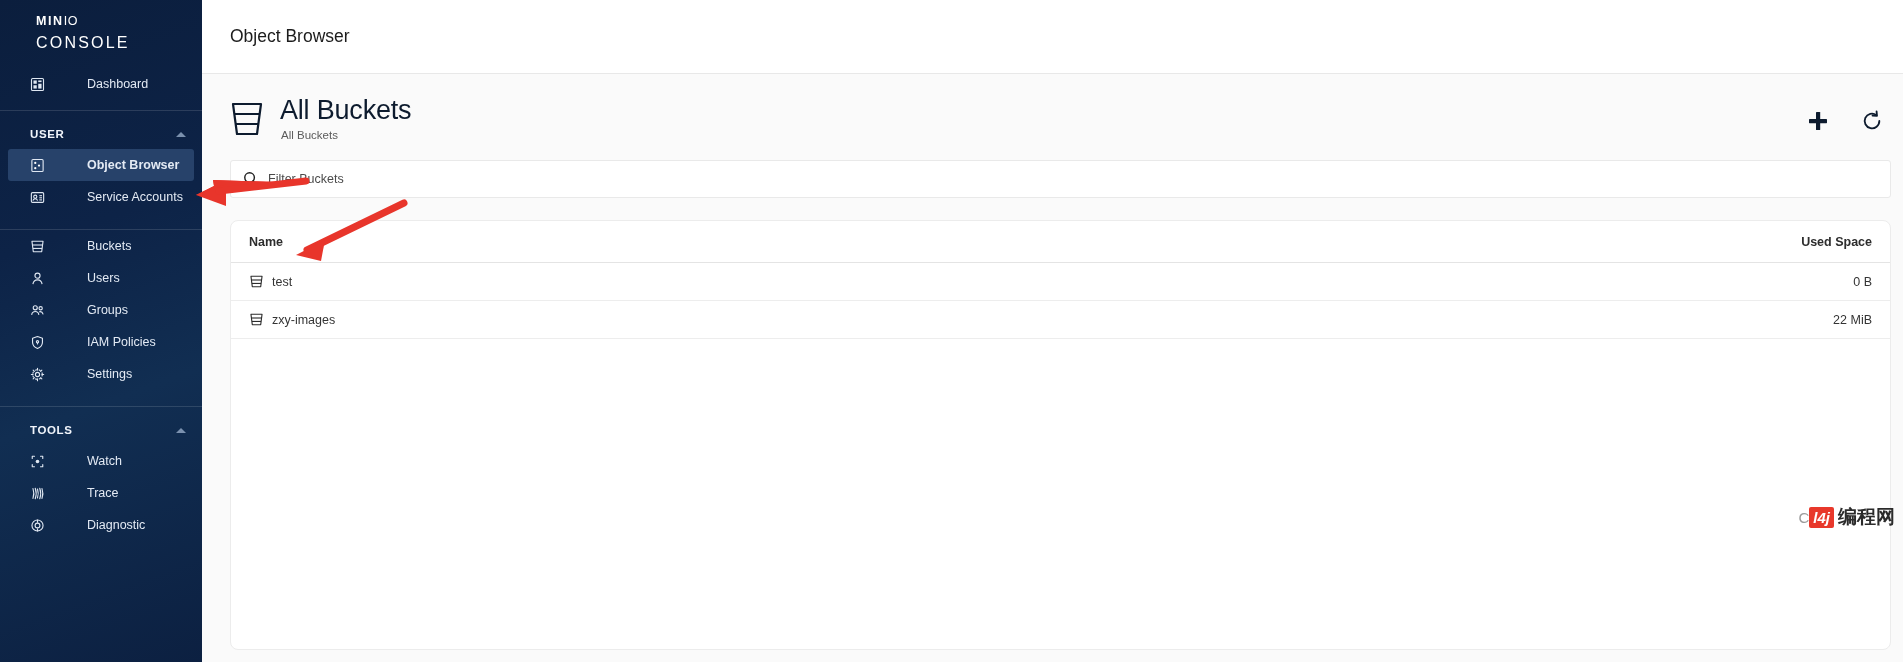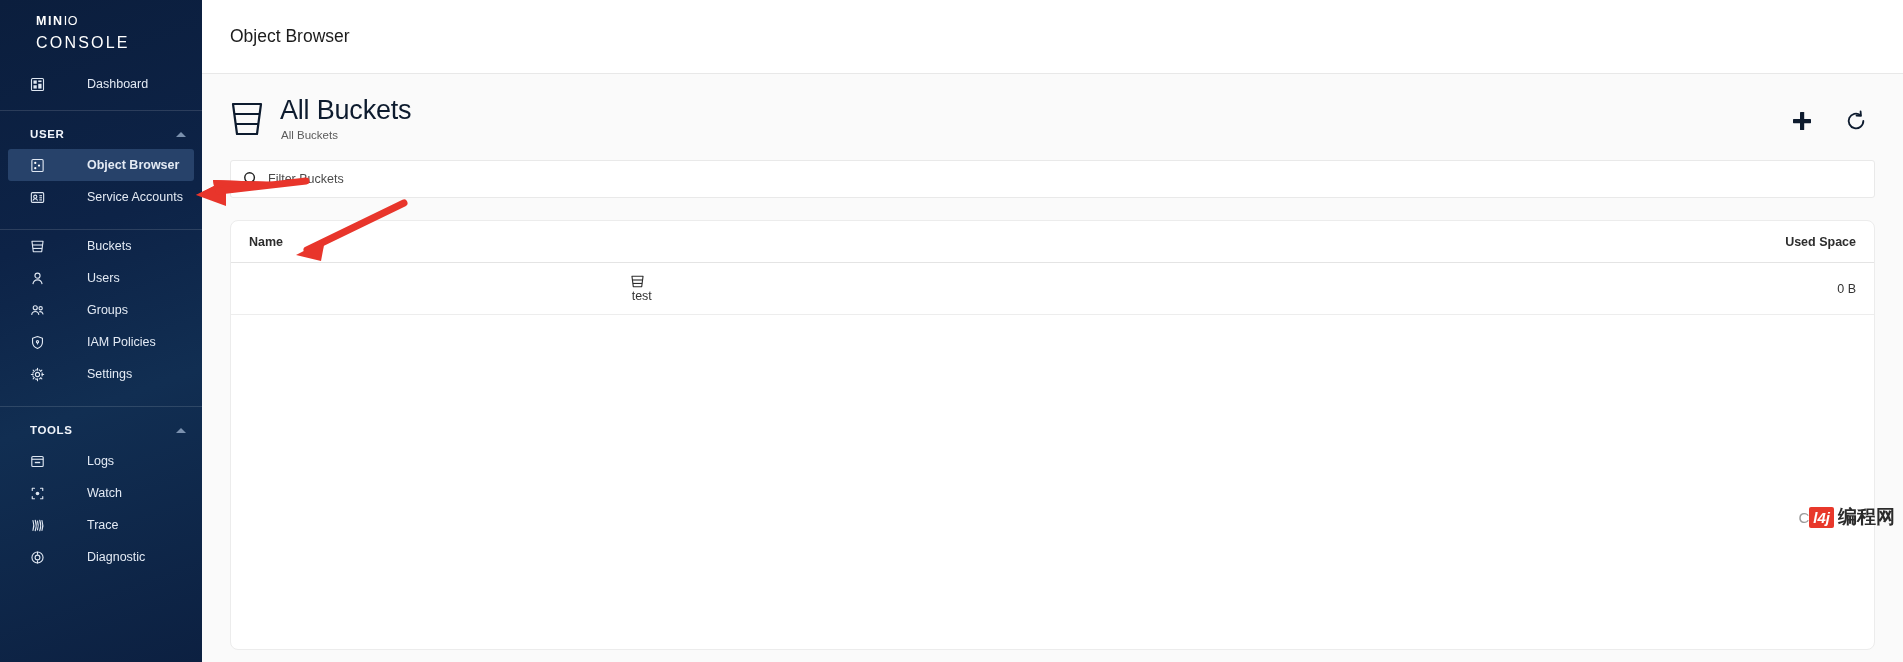--- a/index.html
+++ b/index.html
@@ -57,21 +57,21 @@
   .grp-space { height: 6px; }
 
   
   #main { flex: 1 1 auto; height: 662px; background: #fafafa; position: relative; overflow: hidden; }
   #topbar {
     height: 74px; background: #ffffff; border-bottom: 1px solid #e8e8e8;
     display: flex; align-items: center; padding-left: 28px;
   }
   #topbar .title { font-size: 17.5px; color: #1c1c1c; }
 
-  #page { padding: 0 28px 0 28px; }
+  #page { padding: 0 12px 0 28px; }
 
   .page-head {
     display: flex; align-items: flex-start; justify-content: space-between;
     padding: 20px 0 18px 0;
   }
   .head-left { display: flex; align-items: flex-start; }
   .bucket-big { margin-right: 16px; margin-top: 6px; }
   .head-title { font-size: 27px; color: #0d1b2e; line-height: 32px; letter-spacing: -0.2px; }
   .head-sub { font-size: 11.5px; color: #5b5b5b; margin-top: 3px; margin-left: 1px; }
   .head-actions { display: flex; align-items: center; gap: 28px; padding-top: 14px; padding-right: 6px; }
@@ -95,21 +95,21 @@
   table { width: 100%; border-collapse: collapse; table-layout: fixed; }
   th {
     text-align: left; font-size: 12.5px; font-weight: bold; color: #2d2d2d;
     padding: 14px 18px 13px 18px; border-bottom: 1px solid #e4e4e4;
   }
   th.right, td.right { text-align: right; }
   td {
     font-size: 12.5px; color: #343434; padding: 11px 18px 11px 18px;
     border-bottom: 1px solid #ededed; height: 33px;
   }
-  .cell-name { display: flex; align-items: center; flex-direction: column; }
+  .cell-name { display: flex; align-items: center; }
   .cell-name .ico { margin-right: 8px; display: flex; align-items: center; }
 
   
   #annotations { position: absolute; left: 0; top: 0; width: 1903px; height: 662px; pointer-events: none; }
 
   
   #watermark {
     position: absolute; right: 8px; bottom: 6px;
     display: flex; align-items: center; height: 26px;
   }
@@ -224,30 +224,20 @@
               <circle cx="10" cy="10" r="6.4" stroke="#dfe7f2" stroke-width="1.5" fill="none" stroke-dasharray="2.6 2.6"></circle>
             </svg>
           </span>
           <span class="lbl">Settings</span>
         </div>
         <div class="grp-space"></div>
         <div class="nav-divider"></div>
         <div class="nav-group">
           <span>TOOLS</span>
           <span class="caret"></span>
-        </div>
-        <div class="nav-item">
-          <span class="ico">
-            <svg width="15" height="15" viewBox="0 0 20 20" fill="none">
-              <rect x="2.4" y="3.4" width="15.2" height="13.2" rx="1.4" stroke="#dfe7f2" stroke-width="1.5" fill="none"></rect>
-              <line x1="2.4" y1="7" x2="17.6" y2="7" stroke="#dfe7f2" stroke-width="1.5" fill="none"></line>
-              <rect x="6.4" y="10.4" width="7.2" height="1.9" fill="#dfe7f2"></rect>
-            </svg>
-          </span>
-          <span class="lbl">Logs</span>
         </div>
         <div class="nav-item">
           <span class="ico">
             <svg width="15" height="15" viewBox="0 0 20 20" fill="none">
               <path d="M3 3h3M3 3v3M17 3h-3M17 3v3M3 17h3M3 17v-3M17 17h-3M17 17v-3" stroke="#dfe7f2" stroke-width="1.5" fill="none" stroke-linecap="round"></path>
               <circle cx="10" cy="10" r="2.4" fill="#dfe7f2"></circle>
             </svg>
           </span>
           <span class="lbl">Watch</span>
         </div>
@@ -338,20 +328,35 @@
                         <path d="M2.6 3 H17.4 L15.6 17 H4.4 Z" stroke="#2c2c2c" stroke-width="1.5" fill="none" stroke-linejoin="round"></path>
                         <line x1="3.2" y1="8" x2="16.8" y2="8" stroke="#2c2c2c" stroke-width="1.5" fill="none"></line>
                         <line x1="3.9" y1="12.6" x2="16.1" y2="12.6" stroke="#2c2c2c" stroke-width="1.5" fill="none"></line>
                       </svg>
                     </span>
                     <span>test</span>
                   </span>
                 </td>
                 <td class="right">0 B</td>
               </tr>
+              <tr>
+                <td>
+                  <span class="cell-name">
+                    <span class="ico">
+                      <svg width="15" height="15" viewBox="0 0 20 20" fill="none">
+                        <path d="M2.6 3 H17.4 L15.6 17 H4.4 Z" stroke="#2c2c2c" stroke-width="1.5" fill="none" stroke-linejoin="round"></path>
+                        <line x1="3.2" y1="8" x2="16.8" y2="8" stroke="#2c2c2c" stroke-width="1.5" fill="none"></line>
+                        <line x1="3.9" y1="12.6" x2="16.1" y2="12.6" stroke="#2c2c2c" stroke-width="1.5" fill="none"></line>
+                      </svg>
+                    </span>
+                    <span>zxy-images</span>
+                  </span>
+                </td>
+                <td class="right">22 MiB</td>
+              </tr>
             </tbody>
         </table>
       </div>
 
     </div>
   </div>
 
   <svg id="annotations">
     <g>
       <path d="M305 183 L196 195 L214 186 L213 180 Z" fill="#e8352b"></path>

